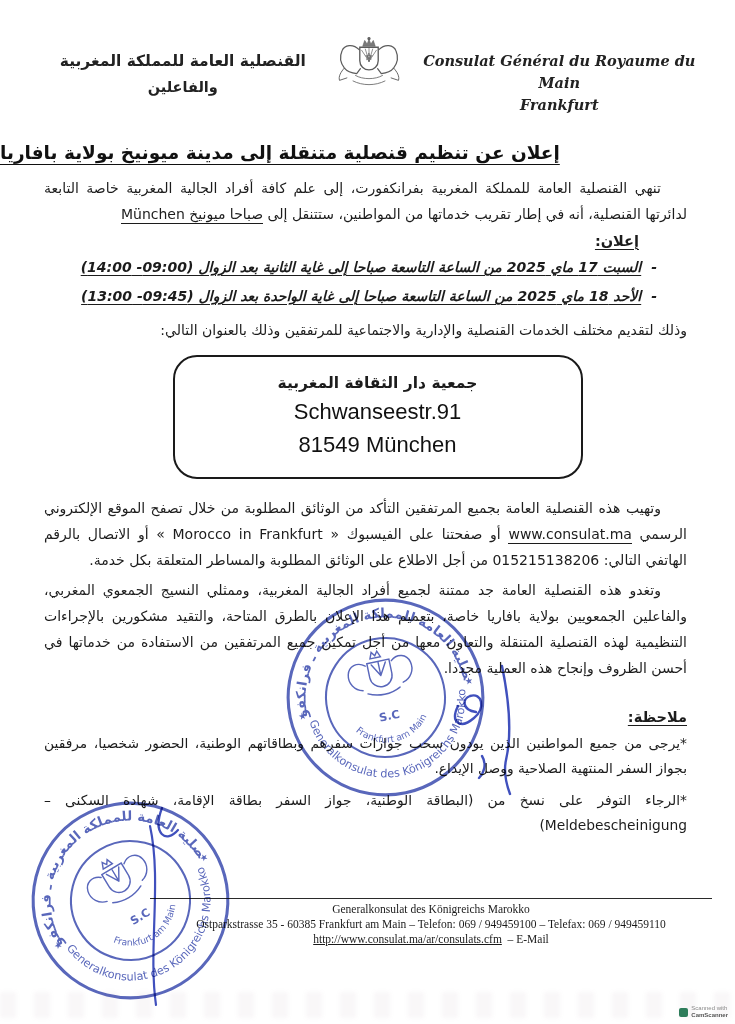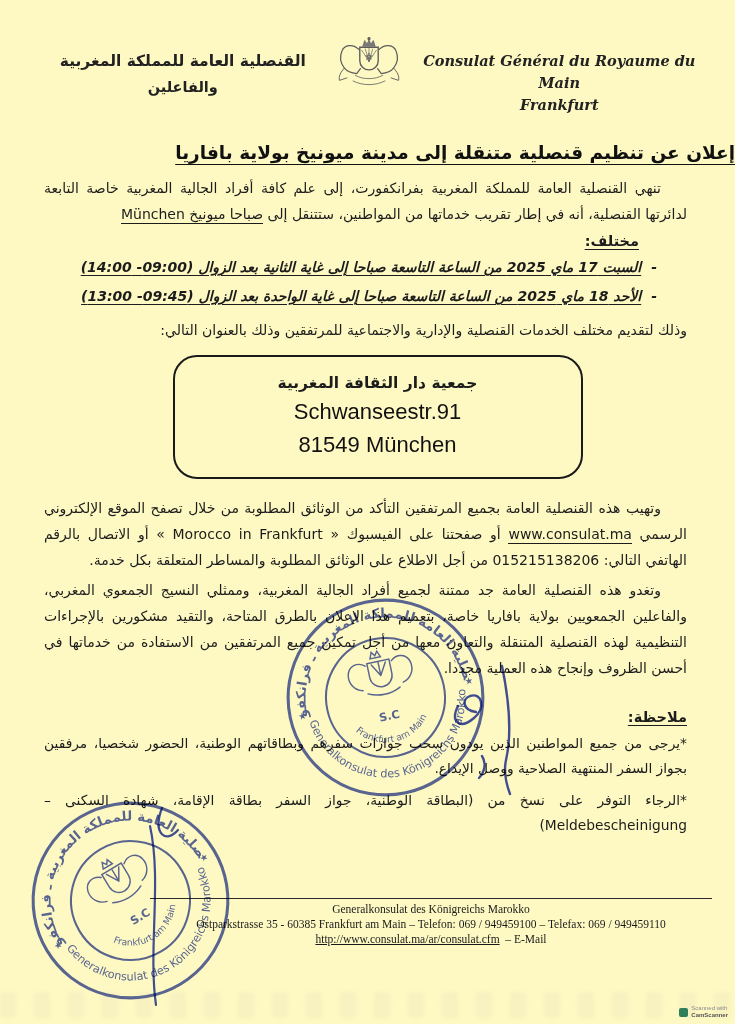--- a/index.html
+++ b/index.html
@@ -1,32 +1,32 @@
 <!DOCTYPE html>
 <html lang="ar"><head>
 <meta charset="utf-8">
 <style>
   html,body{margin:0;padding:0;background:#e8e8e8;}
   .page{
     position:relative;width:735px;height:1024px;margin:0 auto;
-    background:#fef9c3;overflow:hidden;color:#1c1c1c;
+    background:#ffffff;overflow:hidden;color:#1c1c1c;
     font-family:"DejaVu Sans",sans-serif;
   }
   
   .header{display:flex;justify-content:space-between;align-items:flex-start;
           padding:34px 28px 0 40px;}
   .hdr-fr{width:300px;text-align:center;margin-top:16px;
           font-family:"DejaVu Serif",serif;font-style:italic;font-weight:bold;
           font-size:14.5px;line-height:22px;color:#222;}
   .hdr-emblem{width:86px;flex:0 0 86px;margin-top:-4px;}
   .hdr-ar{width:290px;text-align:center;margin-top:14px;direction:rtl;
           font-weight:bold;font-size:15.5px;line-height:26px;color:#222;}
   .hdr-ar .l2{font-size:14.5px;}
   
-  .title{margin-top:22px;text-align:right;direction:rtl;
+  .title{margin-top:22px;text-align:left;direction:rtl;
          font-size:18.5px;font-weight:bold;text-decoration:underline;
          text-underline-offset:5px;color:#111;}
   
   .para{direction:rtl;text-align:justify;margin:12px 48px 0 44px;
         font-size:14px;line-height:26px;text-indent:26px;}
   .ul{border-bottom:1.3px solid #1c1c1c;padding-bottom:1px;}
   .days{direction:rtl;margin:6px 96px 0 0;font-size:14.5px;font-weight:bold;}
   .days span{text-decoration:underline;text-underline-offset:3px;}
   .bullets{margin:10px 78px 0 40px;direction:rtl;}
   .bullet{display:flex;gap:10px;margin-bottom:13px;
@@ -101,21 +101,21 @@
     <div class="hdr-fr">
       <div>Consulat Général du Royaume du Main</div>
       <div>Frankfurt</div>
     </div>
   </div>
 
   <div class="title">إعلان عن تنظيم قنصلية متنقلة إلى مدينة ميونيخ بولاية بافاريا</div>
 
   <div class="para"><span>تنهي القنصلية العامة للمملكة المغربية بفرانكفورت، إلى علم كافة أفراد الجالية المغربية خاصة التابعة لدائرتها القنصلية، أنه في إطار تقريب خدماتها من المواطنين، ستتنقل إلى </span><span class="ul"><span>صباحا ميونيخ </span><span>München</span></span></div>
 
-  <div class="days"><span>مختلف:</span></div>
+  <div class="days"><span>إعلان:</span></div>
 
   <div class="bullets">
     <div class="bullet">
       <span>-</span>
       <span class="txt">السبت 17 ماي 2025 من الساعة التاسعة صباحا إلى غاية الثانية بعد الزوال (09:00- 14:00)</span>
     </div>
     <div class="bullet">
       <span>-</span>
       <span class="txt">الأحد 18 ماي 2025 من الساعة التاسعة صباحا إلى غاية الواحدة بعد الزوال (09:45- 13:00)</span>
     </div>
@@ -133,21 +133,21 @@
 
   <div class="para" style="margin-top:4px">وتغدو هذه القنصلية العامة جد ممتنة لجميع أفراد الجالية المغربية، وممثلي النسيج الجمعوي المغربي، والفاعلين الجمعويين بولاية بافاريا خاصة، بتعميم هذا الإعلان بالطرق المتاحة، والتقيد مشكورين بالإجراءات التنظيمية لهذه القنصلية المتنقلة والتعاون معها من أجل تمكين جميع المرتفقين من الاستفادة من خدماتها في أحسن الظروف وإنجاح هذه العملية مجددا.</div>
 
   <div class="note-label">ملاحظة:</div>
   <div class="note">*يرجى من جميع المواطنين الذين يودون سحب جوازات سفرهم وبطاقاتهم الوطنية، الحضور شخصيا، مرفقين بجواز السفر المنتهية الصلاحية ووصل الإيداع.</div>
   <div class="note" style="margin-top:7px">*الرجاء التوفر على نسخ من (البطاقة الوطنية، جواز السفر بطاقة الإقامة، شهادة السكنى – Meldebescheinigung)</div>
 
   <div class="footer">
     <div>Generalkonsulat des Königreichs Marokko</div>
     <div>Ostparkstrasse 35 - 60385 Frankfurt am Main – Telefon: 069 / 949459100 – Telefax: 069 / 949459110</div>
-    <div><span class="url">http://www.consulat.ma/ar/consulat.cfm</span>&nbsp;&nbsp;<span>– E-Mail</span></div>
+    <div><span class="url">http://www.consulat.ma/ar/consulats.cfm</span>&nbsp;&nbsp;<span>– E-Mail</span></div>
   </div>
 
   <svg class="stamp stamp-main" viewBox="0 0 200 200">
     <defs>
       <path id="arcTop1" d="M 22,100 A 78,78 0 1 1 178,100"></path>
       <path id="arcBot1" d="M 22,100 A 78,78 0 0 0 178,100"></path>
       <path id="arcIn1" d="M 56,100 A 44,44 0 0 0 144,100"></path>
     </defs>
     <g stroke="#3445ac" fill="none">
       <circle cx="100" cy="100" r="95" stroke-width="3"></circle>

